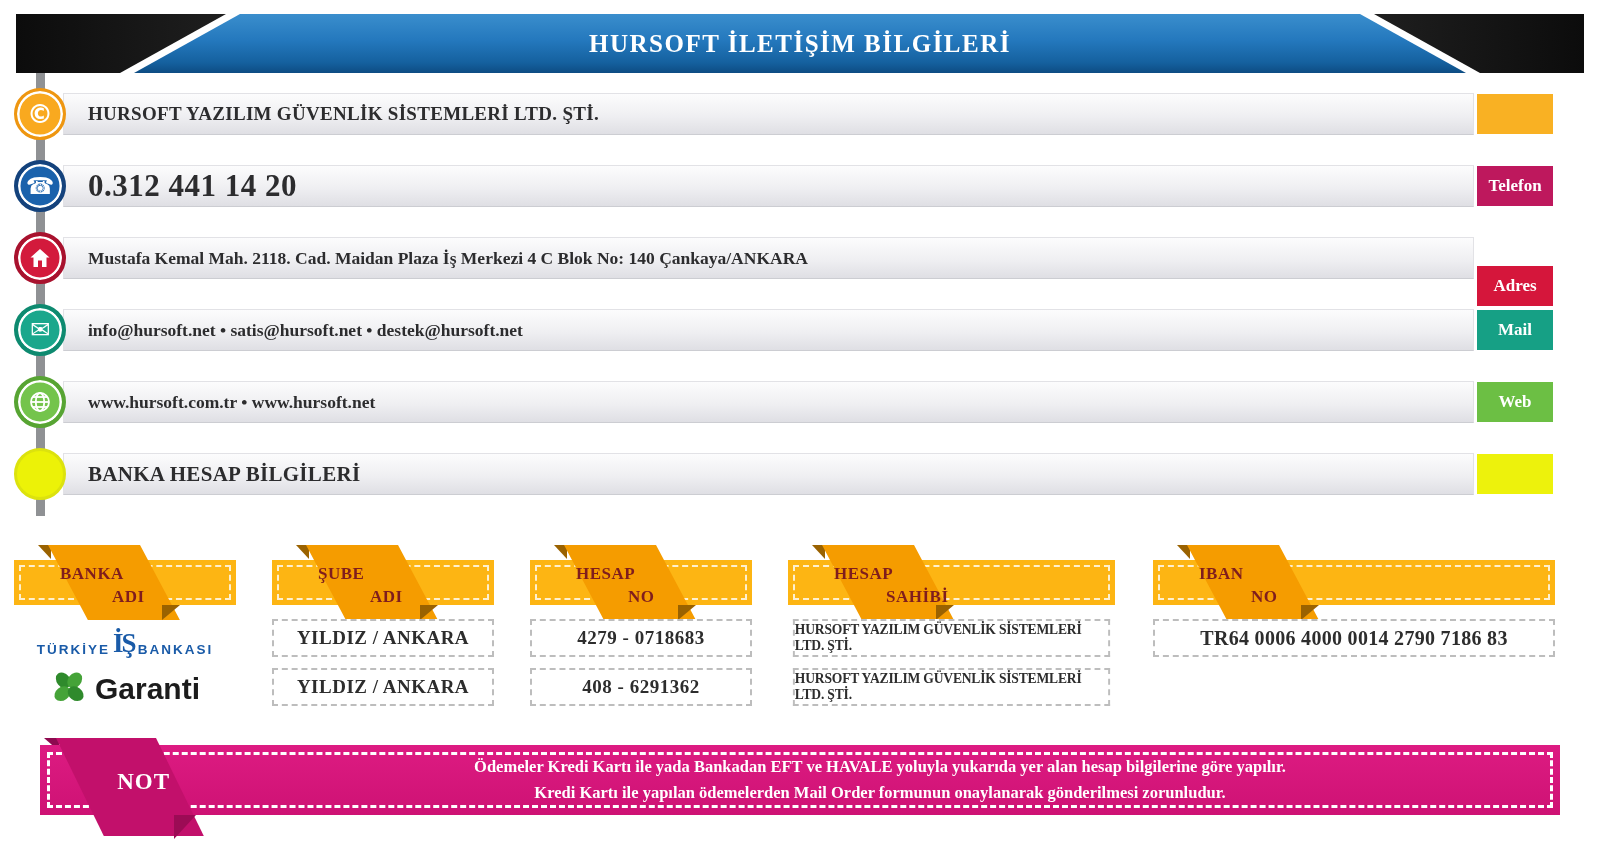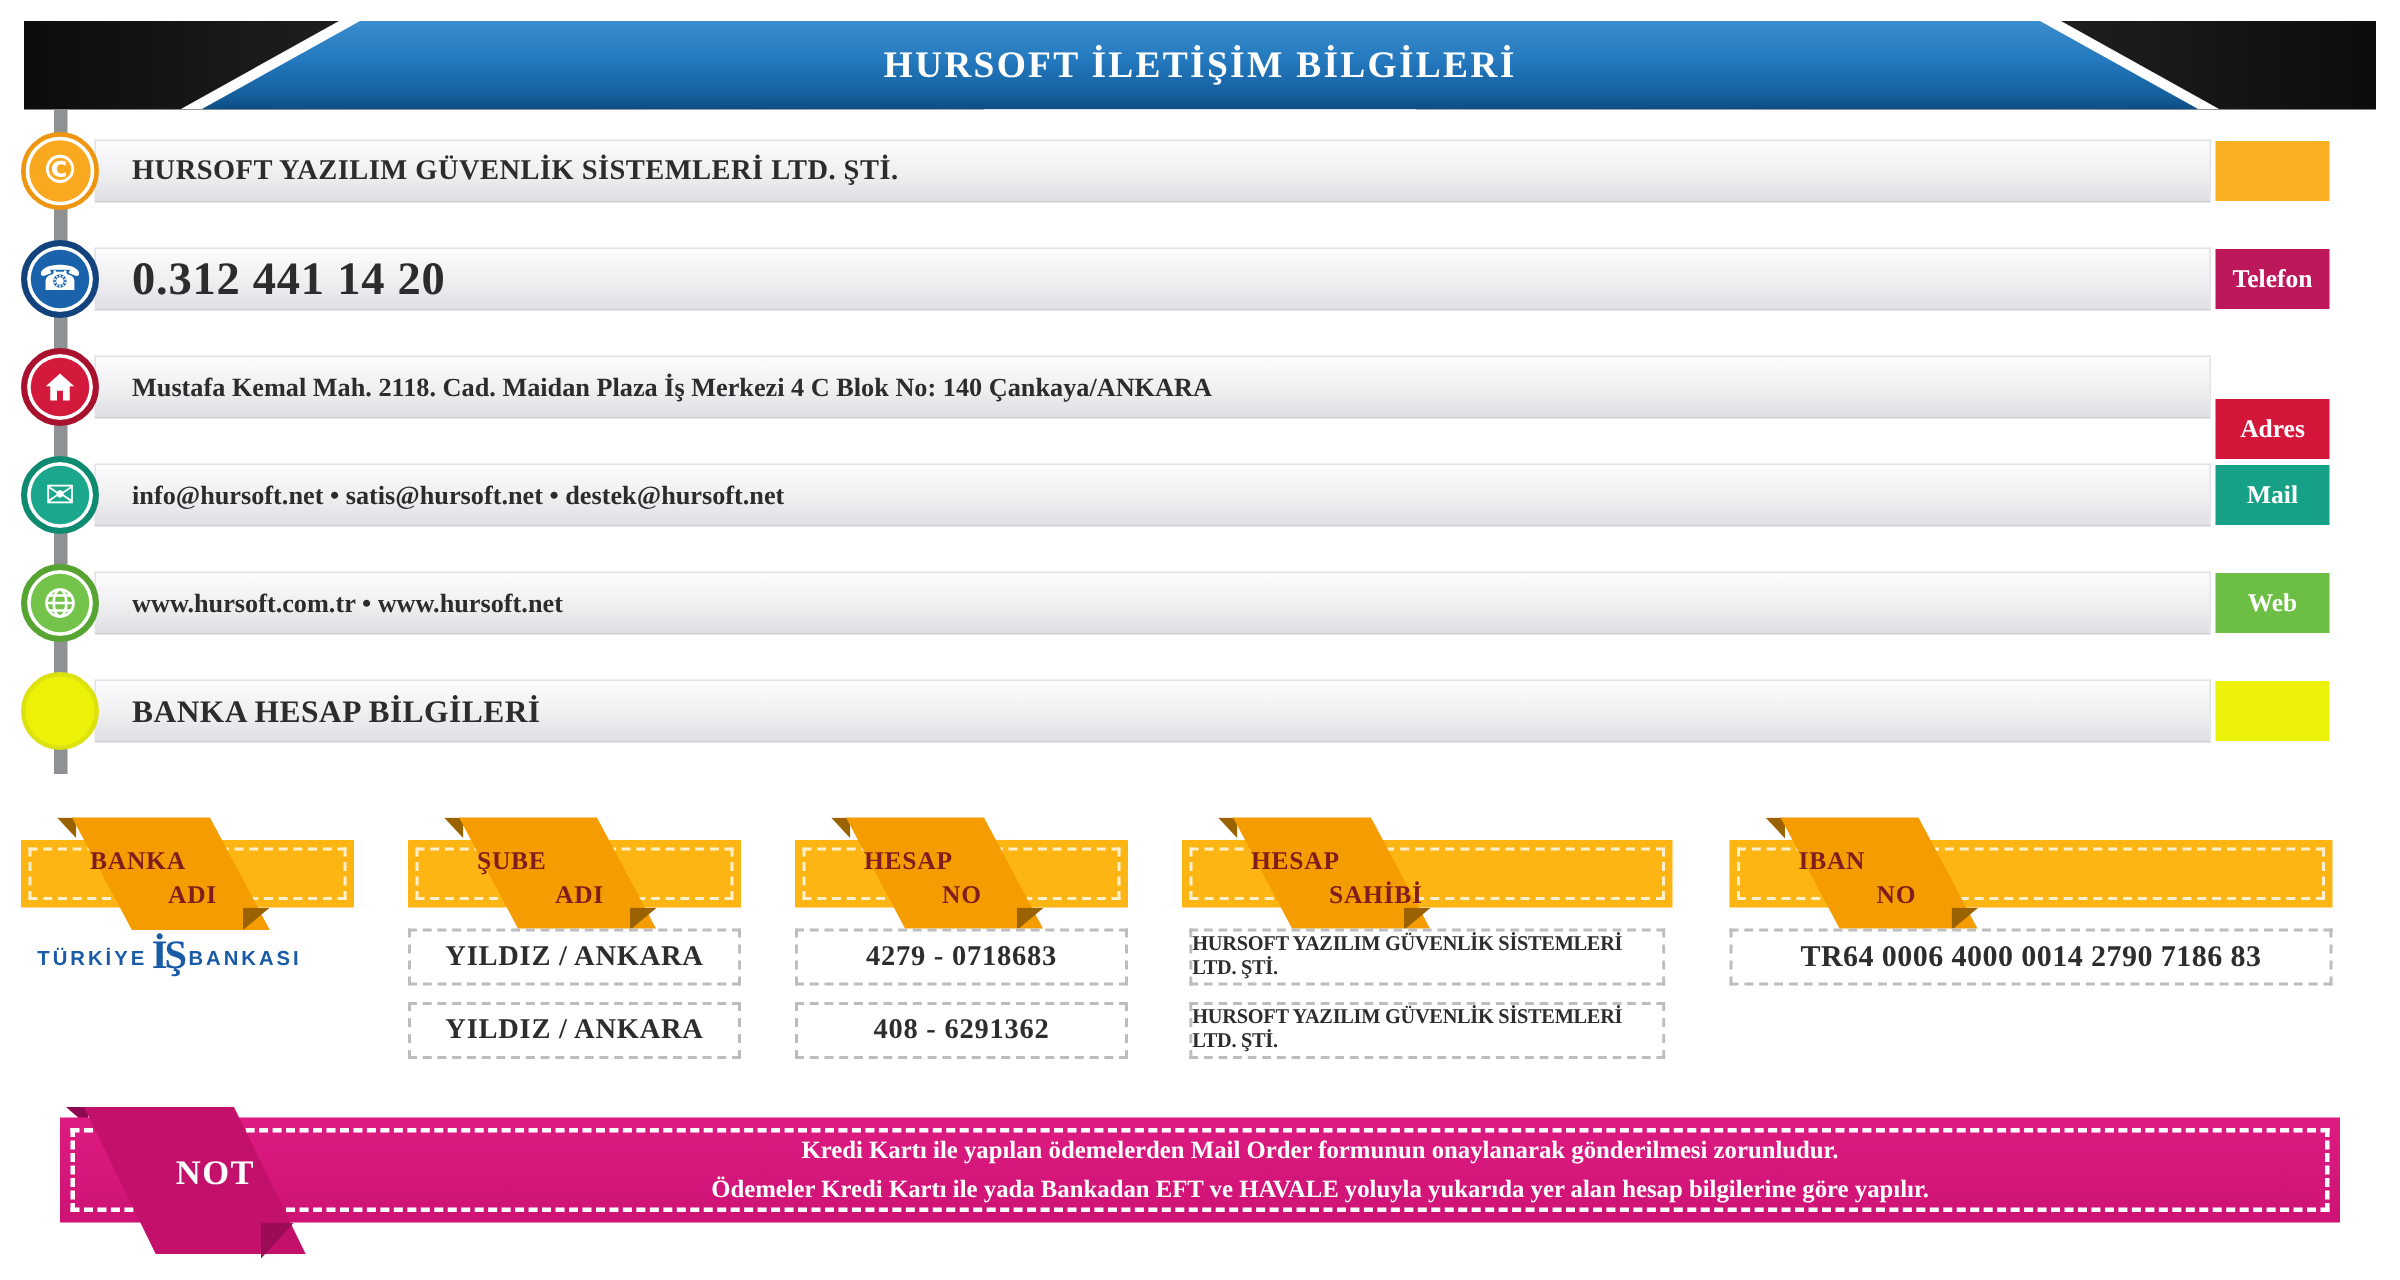--- a/index.html
+++ b/index.html
@@ -74,21 +74,21 @@
   .rw2 { left:98px; top:42px; }
 
   
   .bcell { position:absolute; height:38px; border:2px dashed #bdbdbd; background:#ffffff;
            display:flex; align-items:center; justify-content:center; font-weight:bold; color:#2d2d2d; }
   .f-sube  { font-size:19px; letter-spacing:.5px; }
   .f-hesap { font-size:19px; letter-spacing:.5px; }
   .f-sahibi{ font-size:14px; letter-spacing:-0.2px; transform:scaleX(.97); }
   .f-iban  { font-size:20px; letter-spacing:.3px; }
 
-  .banklogo { position:absolute; left:2px; width:222px; display:flex; align-items:center; justify-content:center; }
+  .banklogo { position:absolute; left:14px; width:222px; display:flex; align-items:flex-end; justify-content:center; }
   .isbank { top:619px; height:38px; gap:3px; color:#1A5BA8; }
   .isb-side { font-family:"Liberation Sans", sans-serif; font-weight:bold; font-size:13.5px; letter-spacing:2px; }
   .isb-sym  { font-size:27px; font-weight:bold; letter-spacing:-2px; line-height:1; margin-top:-4px; }
   .garanti { top:662px; height:44px; gap:7px; }
   .gar-text { font-family:"Liberation Sans", sans-serif; font-weight:bold; font-size:30px; color:#1c1c1c; }
 
   
   .note { position:absolute; left:40px; top:738px; width:1520px; height:104px; }
   .nbar { position:absolute; left:0; right:0; top:7px; height:70px;
           background:linear-gradient(180deg,#DD1B82 0%,#CE1274 100%); }
@@ -219,29 +219,40 @@
   <div class="banklogo isbank">
     <span class="isb-side">TÜRKİYE</span>
     <span class="isb-sym">İŞ</span>
     <span class="isb-side">BANKASI</span>
   </div>
   <div class="bcell f-sube" style="left:272px;top:619px;width:222px">YILDIZ / ANKARA</div>
   <div class="bcell f-hesap" style="left:530px;top:619px;width:222px">4279 - 0718683</div>
   <div class="bcell f-sahibi" style="left:788px;top:619px;width:327px">HURSOFT YAZILIM GÜVENLİK SİSTEMLERİ LTD. ŞTİ.</div>
   <div class="bcell f-iban" style="left:1153px;top:619px;width:402px">TR64 0006 4000 0014 2790 7186 83</div>
 
+  <div class="banklogo garanti">
+    <svg width="38" height="38" viewBox="0 0 40 40">
+      <g>
+        <ellipse cx="14" cy="13" rx="7" ry="9" fill="#2F8A2C" transform="rotate(-38 14 13)"></ellipse>
+        <ellipse cx="26" cy="13" rx="7" ry="9" fill="#45A338" transform="rotate(38 26 13)"></ellipse>
+        <ellipse cx="13" cy="27" rx="7" ry="9" fill="#45A338" transform="rotate(-128 13 27)"></ellipse>
+        <ellipse cx="27" cy="27" rx="7" ry="9" fill="#2F8A2C" transform="rotate(128 27 27)"></ellipse>
+      </g>
+    </svg>
+    <span class="gar-text">Garanti</span>
+  </div>
   <div class="bcell f-sube" style="left:272px;top:668px;width:222px">YILDIZ / ANKARA</div>
   <div class="bcell f-hesap" style="left:530px;top:668px;width:222px">408 - 6291362</div>
   <div class="bcell f-sahibi" style="left:788px;top:668px;width:327px">HURSOFT YAZILIM GÜVENLİK SİSTEMLERİ LTD. ŞTİ.</div>
 
   <div class="note">
     <div class="nfold-t"></div>
     <div class="nbar"></div>
     <div class="nband"></div>
     <div class="nfold-b"></div>
     <div class="nlabel">NOT</div>
     <div class="ntext">
+      <div>Ödemeler Kredi Kartı ile yada Bankadan EFT ve HAVALE yoluyla yukarıda yer alan hesap bilgilerine göre yapılır.</div>
       <div>Kredi Kartı ile yapılan ödemelerden Mail Order formunun onaylanarak gönderilmesi zorunludur.</div>
-      <div>Ödemeler Kredi Kartı ile yada Bankadan EFT ve HAVALE yoluyla yukarıda yer alan hesap bilgilerine göre yapılır.</div>
     </div>
   </div>
 
 </div>
 
 </body></html>

